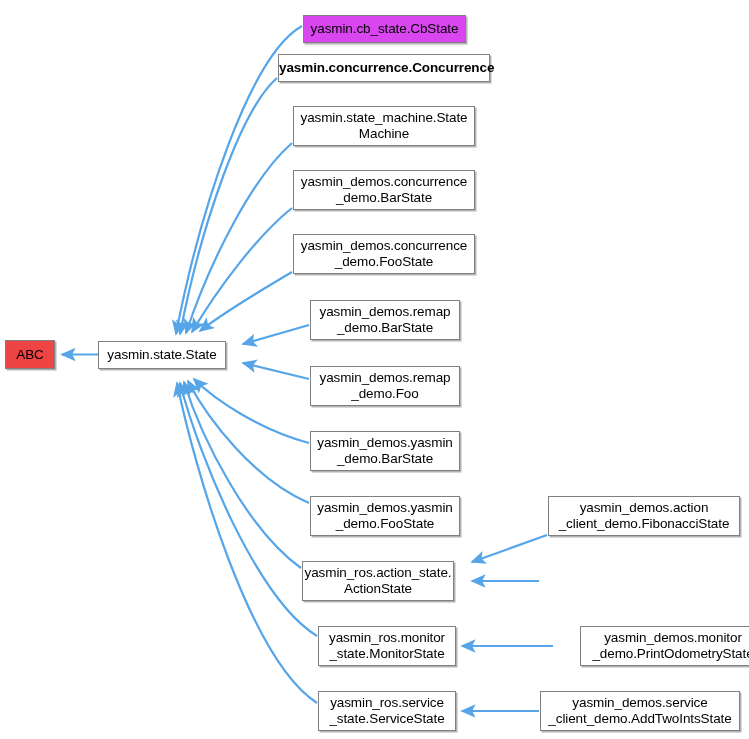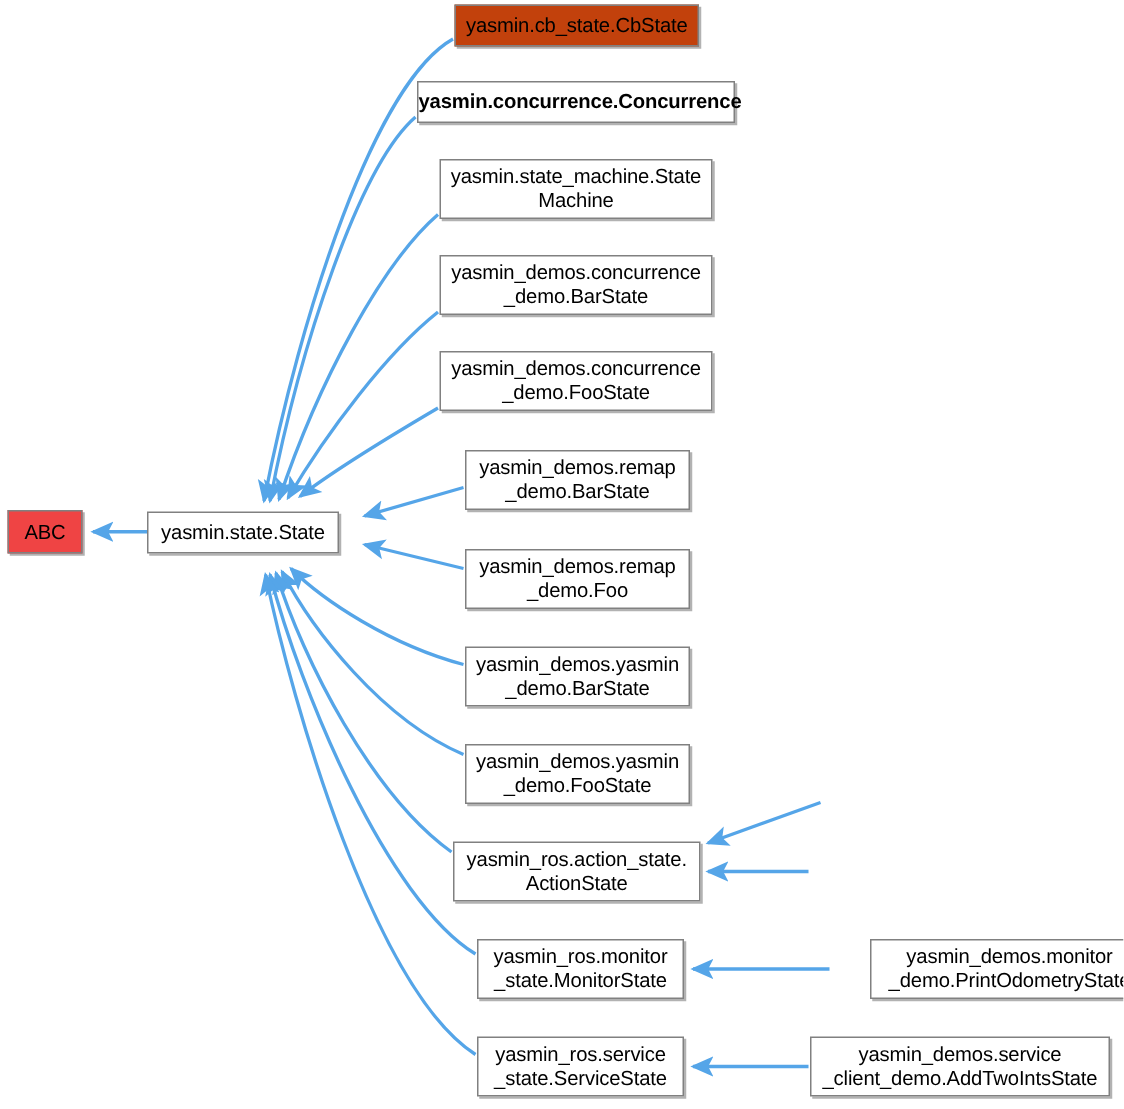--- a/index.html
+++ b/index.html
@@ -82,21 +82,21 @@
       <path d="M 539,581 L 472,581" fill="none" stroke="#55a5e8" stroke-width="2.2" marker-end="url(#arrowhead)"></path>
       <path d="M 553,646 L 462,646" fill="none" stroke="#55a5e8" stroke-width="2.2" marker-end="url(#arrowhead)"></path>
       <path d="M 539,711 L 462,711" fill="none" stroke="#55a5e8" stroke-width="2.2" marker-end="url(#arrowhead)"></path>
     </svg>
 <div class="node root" style="left: 5px; top: 340px; width: 50px; height: 29px; border-color: rgb(128, 128, 128); background: #ef4444; color: rgb(0, 0, 0);">
       <span class="label">ABC</span>
     </div>
     <div class="node" style="left: 98px; top: 341px; width: 128px; height: 28px; border-color: rgb(128, 128, 128); background: rgb(255, 255, 255); color: rgb(0, 0, 0);">
       <span class="label">yasmin.state.State</span>
     </div>
-    <div class="node" style="left: 303px; top: 3px; width: 163px; height: 28px; border-color: rgb(128, 128, 128); background: #c2410c; color: rgb(0, 0, 0);">
+    <div class="node" style="left: 303px; top: 15px; width: 163px; height: 28px; border-color: rgb(128, 128, 128); background: #d946ef; color: rgb(0, 0, 0);">
       <span class="label">yasmin.cb_state.CbState</span>
     </div>
     <div class="node" style="left: 278px; top: 54px; width: 212px; height: 28px; border-color: rgb(128, 128, 128); background: rgb(255, 255, 255); color: rgb(0, 0, 0); font-weight: bold;">
       <span class="label">yasmin.concurrence.Concurrence</span>
     </div>
     <div class="node" style="left: 293px; top: 106px; width: 182px; height: 40px; border-color: rgb(128, 128, 128); background: rgb(255, 255, 255); color: rgb(0, 0, 0);">
       <span class="label">yasmin.state_machine.State
 Machine</span>
     </div>
     <div class="node" style="left: 293px; top: 170px; width: 182px; height: 40px; border-color: rgb(128, 128, 128); background: rgb(255, 255, 255); color: rgb(0, 0, 0);">
@@ -116,31 +116,35 @@
 _demo.Foo</span>
     </div>
     <div class="node" style="left: 310px; top: 431px; width: 150px; height: 40px; border-color: rgb(128, 128, 128); background: rgb(255, 255, 255); color: rgb(0, 0, 0);">
       <span class="label">yasmin_demos.yasmin
 _demo.BarState</span>
     </div>
     <div class="node" style="left: 310px; top: 496px; width: 150px; height: 40px; border-color: rgb(128, 128, 128); background: rgb(255, 255, 255); color: rgb(0, 0, 0);">
       <span class="label">yasmin_demos.yasmin
 _demo.FooState</span>
     </div>
-    <div class="node" style="left: 302px; top: 561px; width: 165px; height: 40px; border-color: rgb(128, 128, 128); background: rgb(255, 255, 255); color: rgb(0, 0, 0);">
+    <div class="node" style="left: 302px; top: 561px; width: 152px; height: 40px; border-color: rgb(128, 128, 128); background: rgb(255, 255, 255); color: rgb(0, 0, 0);">
       <span class="label">yasmin_ros.action_state.
 ActionState</span>
     </div>
     <div class="node" style="left: 318px; top: 626px; width: 138px; height: 40px; border-color: rgb(128, 128, 128); background: rgb(255, 255, 255); color: rgb(0, 0, 0);">
       <span class="label">yasmin_ros.monitor
 _state.MonitorState</span>
     </div>
     <div class="node" style="left: 318px; top: 691px; width: 138px; height: 40px; border-color: rgb(128, 128, 128); background: rgb(255, 255, 255); color: rgb(0, 0, 0);">
       <span class="label">yasmin_ros.service
 _state.ServiceState</span>
+    </div>
+    <div class="node" style="left: 548px; top: 496px; width: 192px; height: 40px; border-color: rgb(128, 128, 128); background: rgb(255, 255, 255); color: rgb(0, 0, 0);">
+      <span class="label">yasmin_demos.action
+_client_demo.FibonacciState</span>
     </div>
     <div class="node" style="left: 580px; top: 626px; width: 186px; height: 40px; border-color: rgb(128, 128, 128); background: rgb(255, 255, 255); color: rgb(0, 0, 0);">
       <span class="label">yasmin_demos.monitor
 _demo.PrintOdometryState</span>
     </div>
     <div class="node" style="left: 540px; top: 691px; width: 200px; height: 40px; border-color: rgb(128, 128, 128); background: rgb(255, 255, 255); color: rgb(0, 0, 0);">
       <span class="label">yasmin_demos.service
 _client_demo.AddTwoIntsState</span>
     </div>
   </div>

